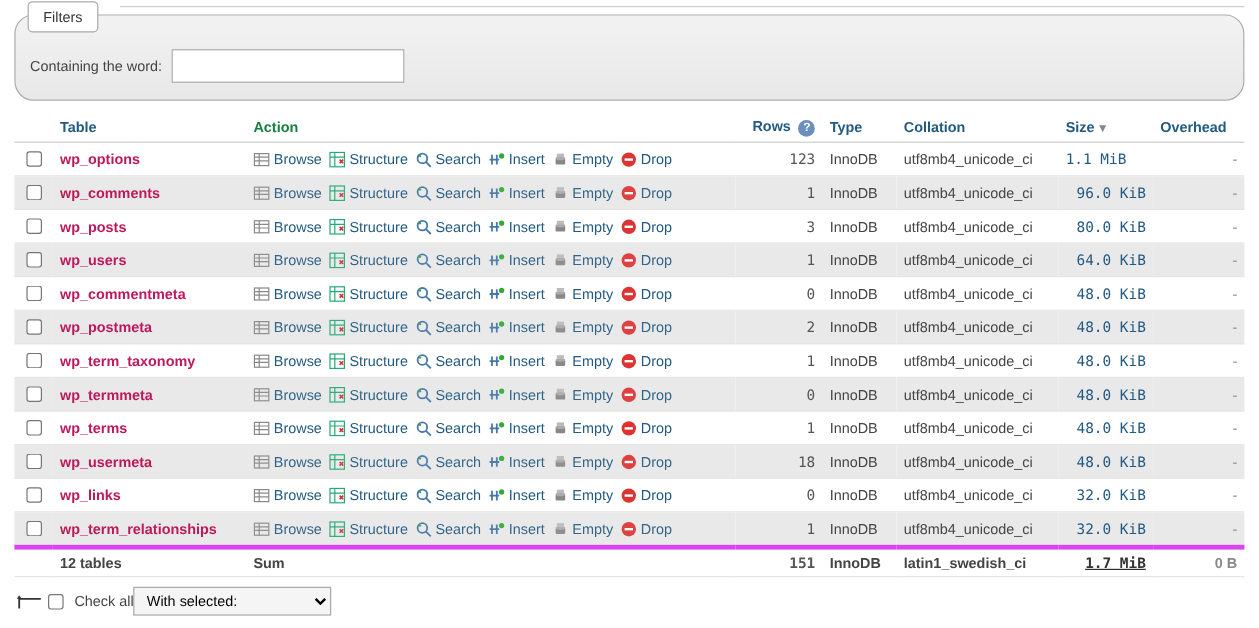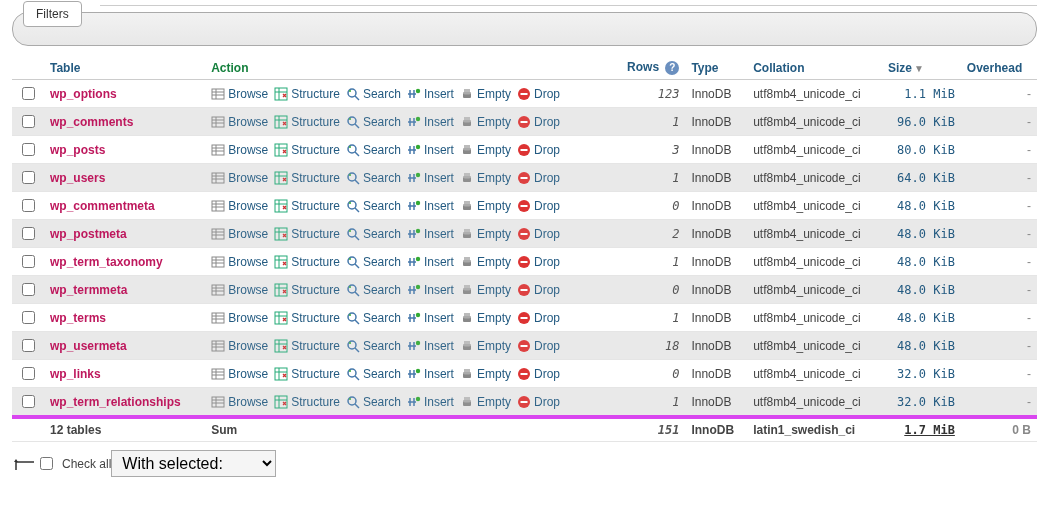--- a/index.html
+++ b/index.html
@@ -79,55 +79,59 @@
     display: inline-flex;
     align-items: center;
     gap: 3px;
     cursor: pointer;
   }
   tr.even .act { color: #235a81; opacity: 0.92; }
   .ico {
     width: 14px; height: 14px;
     display: inline-block;
   }
-  .num { text-align: right; font-family: monospace; color: #555; font-style: italic;}
+  .num { text-align: right; font-family: monospace; color: #555;}
   .size { font-family: monospace; color: #235a81; white-space: pre; }
   .ovh  { text-align: right; color: #888; }
   tr.sum td { background: #fff; font-weight: bold; border-top: 4px solid #d946ef; }
   tr.sum .size { color: #333; text-decoration: underline; }
   .footer-bar {
     display: flex;
     align-items: center;
     padding: 8px 12px 14px 12px;
   }
   .arrow-up {
     width: 24px; height: 16px;
     display: inline-block;
   }
   select.withsel {
     border: 1px solid #aaa;
     background: #f5f5f5;
     padding: 3px 6px;
     min-width: 165px;
-    font-size: 16px;
+    font-size: 12px;
   }
   .sort-arrow { color: #888; font-size: 10px; margin-left: 2px;}
   .help-badge {
     display:inline-block;width:14px;height:14px;border-radius:50%;
     background:#6a8fbf;color:#fff;font-size:10px;line-height:14px;
     text-align:center;margin-left:3px;
   }
 </style>
 </head>
 <body>
 
 <div class="topline"></div>
 
 <div class="filters-box">
   <div class="filters-tab">Filters</div>
+  <div class="filters-row">
+    <span>Containing the word:</span>
+    <input type="text" value="" style="">
+  </div>
 </div>
 
 <table class="listing">
   <thead>
     <tr>
       <th style="width:20px;"></th>
       <th>Table</th>
       <th class="plain" colspan="1">Action</th>
       <th style="text-align:right">
         <span>Rows</span>
@@ -181,21 +185,21 @@
               <span class="ico"><svg width="14" height="14">
                   <use href="#i-drop"></use>
                 </svg></span>
               <span>Drop</span>
             </span>
           </div>
         </td>
         <td class="num">123</td>
         <td>InnoDB</td>
         <td>utf8mb4_unicode_ci</td>
-        <td class="size" style="text-align:right">1.1 MiB</td>
+        <td class="size" style="">1.1 MiB</td>
         <td class="ovh">-</td>
       </tr>
       <tr class="even">
         <td><input type="checkbox" style=""></td>
         <td><span class="tbl-name">wp_comments</span></td>
         <td>
           <div class="actions">
             <span class="act">
               <span class="ico"><svg width="14" height="14">
                   <use href="#i-browse"></use>

